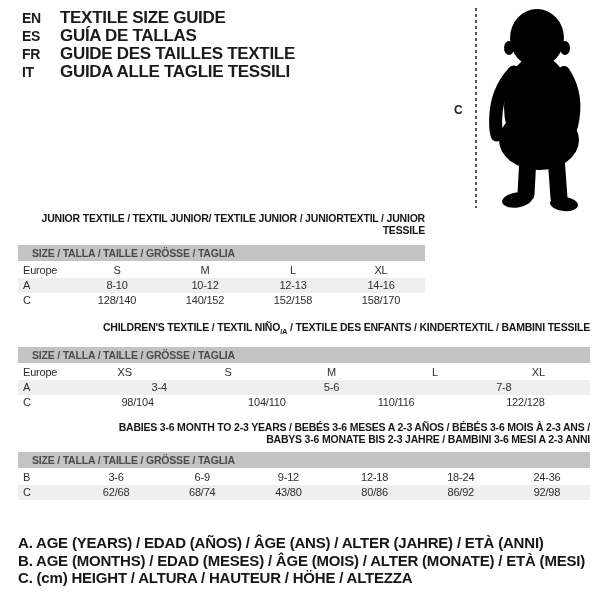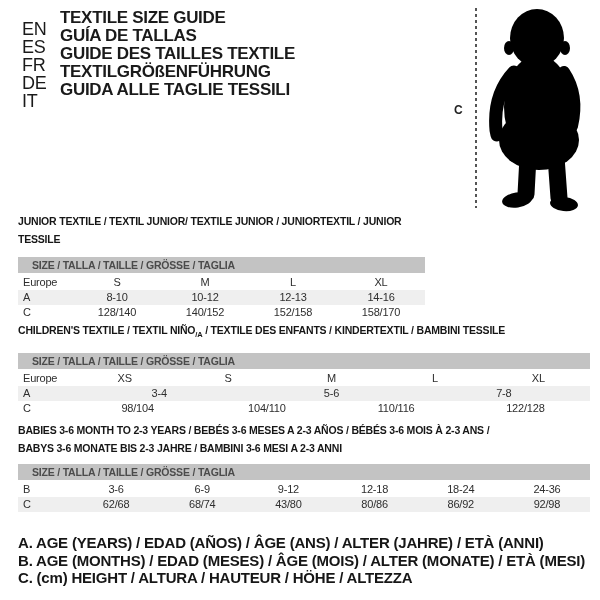--- a/index.html
+++ b/index.html
@@ -4,33 +4,33 @@
 <style>
   html,body{margin:0;padding:0;}
   body{
     width:600px;height:600px;background:#ffffff;position:relative;overflow:hidden;
     font-family:"Liberation Sans", sans-serif;color:#1a1a1a;
     -webkit-font-smoothing:antialiased;
   }
   
   .lang-list{position:absolute;left:22px;top:9px;}
   .lang-row{display:flex;height:18px;line-height:18px;}
-  .lang-code{width:38px;font-weight:normal;font-size:18px;letter-spacing:-0.3px;margin-top:11px;}
+  .lang-code{width:38px;font-weight:bold;font-size:14px;letter-spacing:-0.3px;}
   .lang-label{font-weight:bold;font-size:17px;letter-spacing:-0.3px;}
   
   .figure{position:absolute;left:440px;top:0;width:160px;height:215px;}
   .dotted-line{
     position:absolute;left:35px;top:8px;width:2px;height:200px;
     background:repeating-linear-gradient(to bottom,#555 0 3px,transparent 3px 6px);
   }
   .c-label{position:absolute;left:14px;top:103px;font-weight:bold;font-size:12px;color:#222;}
   .figure svg{position:absolute;left:44px;top:2px;}
   
   .sec{position:absolute;left:18px;}
-  .sec-title{font-weight:bold;font-size:10.5px;letter-spacing:-0.2px;color:#161616;line-height:18px;}
+  .sec-title{font-weight:bold;font-size:10.5px;letter-spacing:-0.2px;color:#161616;line-height:12px;text-align:right;}
   .sec-title .sub{font-size:7.5px;vertical-align:sub;}
   .sec1{top:212px;width:407px;}
   .sec2{top:321px;width:572px;}
   .sec3{top:421px;width:572px;}
   .tbl{margin-top:9px;width:100%;}
   .sec3 .tbl{margin-top:7px;}
   .thead{
     background:var(--bar,#c3c3c3);color:#4b4b4b;font-weight:bold;font-size:10.5px;
     height:16px;line-height:16px;padding-left:14px;letter-spacing:-0.2px;margin-bottom:2px;
   }
@@ -50,24 +50,20 @@
       <div class="lang-code" style="display: inline-block;">EN</div>
       <div class="lang-label" style="display: inline-block;">TEXTILE SIZE GUIDE</div>
     </div>
     <div class="lang-row">
       <div class="lang-code" style="display: inline-block;">ES</div>
       <div class="lang-label" style="display: inline-block;">GUÍA DE TALLAS</div>
     </div>
     <div class="lang-row">
       <div class="lang-code" style="display: inline-block;">FR</div>
       <div class="lang-label" style="display: inline-block;">GUIDE DES TAILLES TEXTILE</div>
-    </div>
-    <div class="lang-row">
-      <div class="lang-code" style="display: inline-block;">DE</div>
-      <div class="lang-label" style="display: inline-block;">TEXTILGRÖßENFÜHRUNG</div>
     </div>
     <div class="lang-row">
       <div class="lang-code" style="display: inline-block;">IT</div>
       <div class="lang-label" style="display: inline-block;">GUIDA ALLE TAGLIE TESSILI</div>
     </div>
   </div>
 
 <div class="figure">
   <div class="dotted-line"></div>
   <div class="c-label">C</div>

